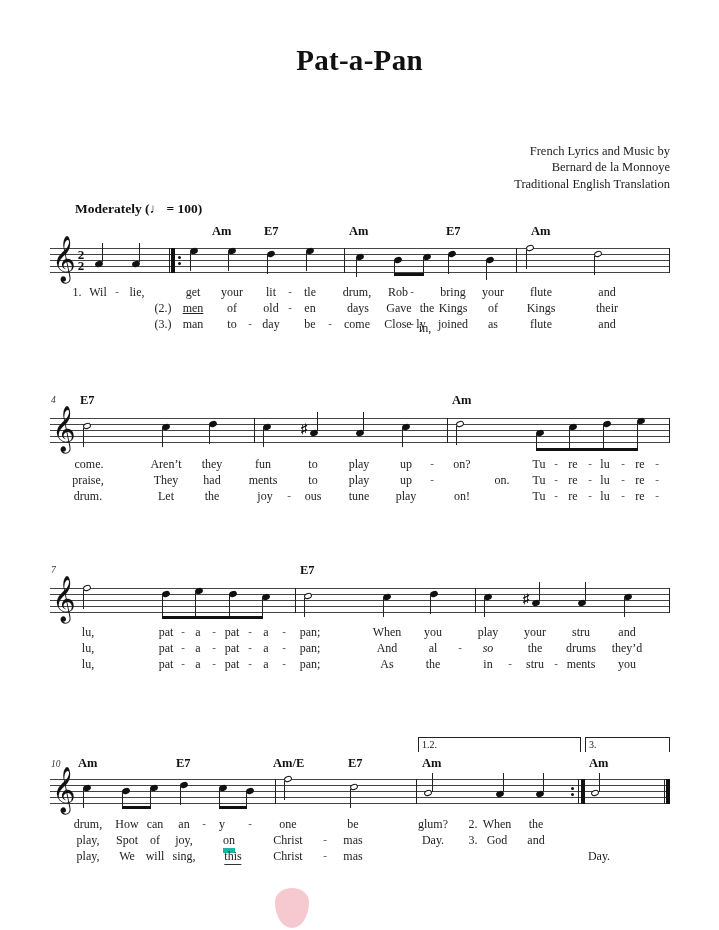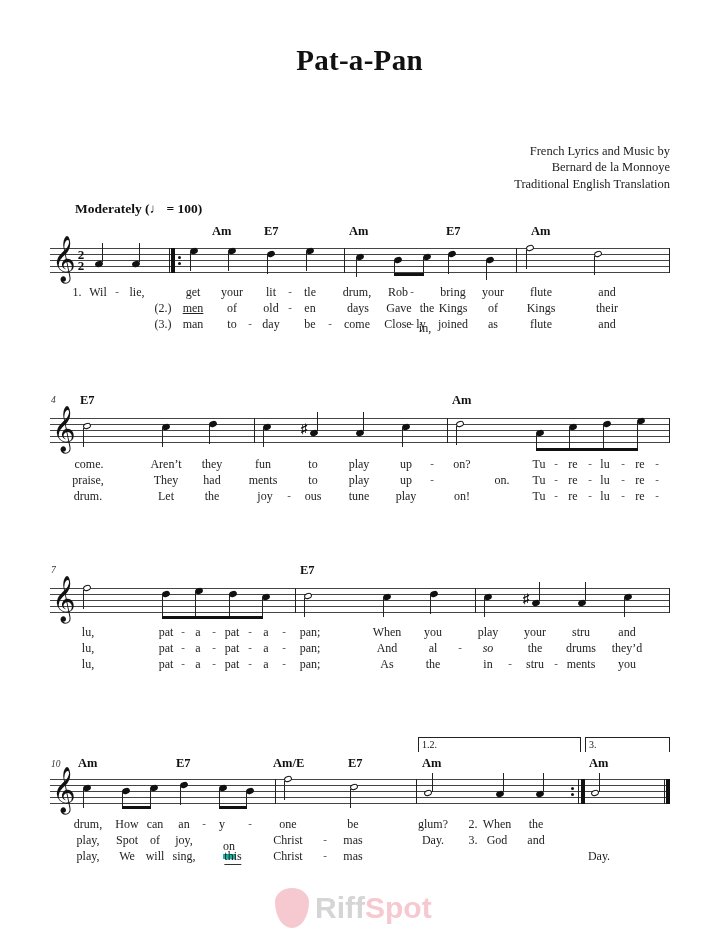--- a/index.html
+++ b/index.html
@@ -440,21 +440,21 @@
     <span class="lyric" style="left:433px;top:85px;">glum?</span>
     <span class="lyric" style="left:473px;top:85px;">2.</span>
     <span class="lyric" style="left:497px;top:85px;">When</span>
     <span class="lyric" style="left:536px;top:85px;">the</span>
   </div>
   <div class="lyric-line">
     <span class="lyric" style="left:88px;top:101px;">play,</span>
     <span class="lyric" style="left:127px;top:101px;">Spot</span>
     <span class="lyric" style="left:155px;top:101px;">of</span>
     <span class="lyric" style="left:184px;top:101px;">joy,</span>
-    <span class="lyric" style="left:229px;top:107px;border-bottom:5px solid #14b8a6;">on</span>
+    <span class="lyric" style="left:229px;top:101px;border-bottom:5px solid #14b8a6;">on</span>
     <span class="lyric" style="left:288px;top:101px;">Christ</span>
     <span class="hyph" style="left:325px;top:101px;">-</span>
     <span class="lyric" style="left:353px;top:101px;">mas</span>
     <span class="lyric" style="left:433px;top:101px;">Day.</span>
     <span class="lyric" style="left:473px;top:101px;">3.</span>
     <span class="lyric" style="left:497px;top:101px;">God</span>
     <span class="lyric" style="left:536px;top:101px;">and</span>
   </div>
   <div class="lyric-line">
     <span class="lyric" style="left:88px;top:117px;">play,</span>
@@ -464,14 +464,13 @@
     <span class="lyric" style="left:233px;top:117px;border-bottom:1px solid #333;">this</span>
     <span class="lyric" style="left:288px;top:117px;">Christ</span>
     <span class="hyph" style="left:325px;top:117px;">-</span>
     <span class="lyric" style="left:353px;top:117px;">mas</span>
     <span class="lyric" style="left:599px;top:117px;">Day.</span>
   </div>
 </div>
 
 <div class="watermark">
   <div class="pick"></div>
-  <div class="txt"><span class="riff">Riff</span><span class="spot">Spot</span></div>
 </div>
 
 </body></html>

